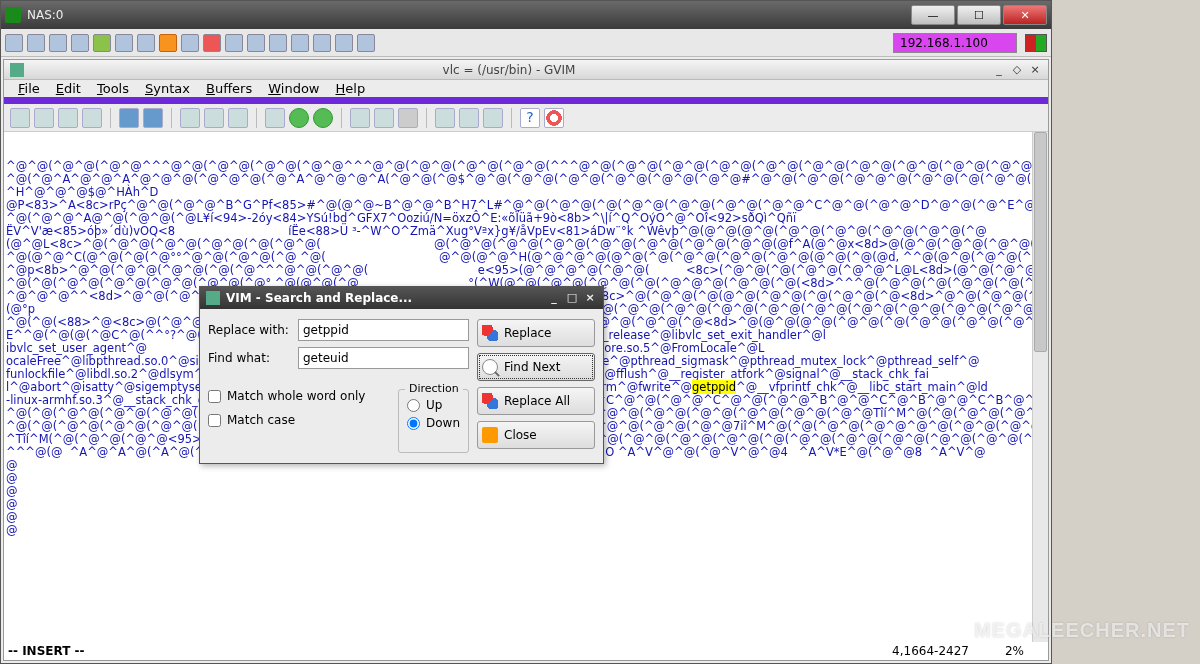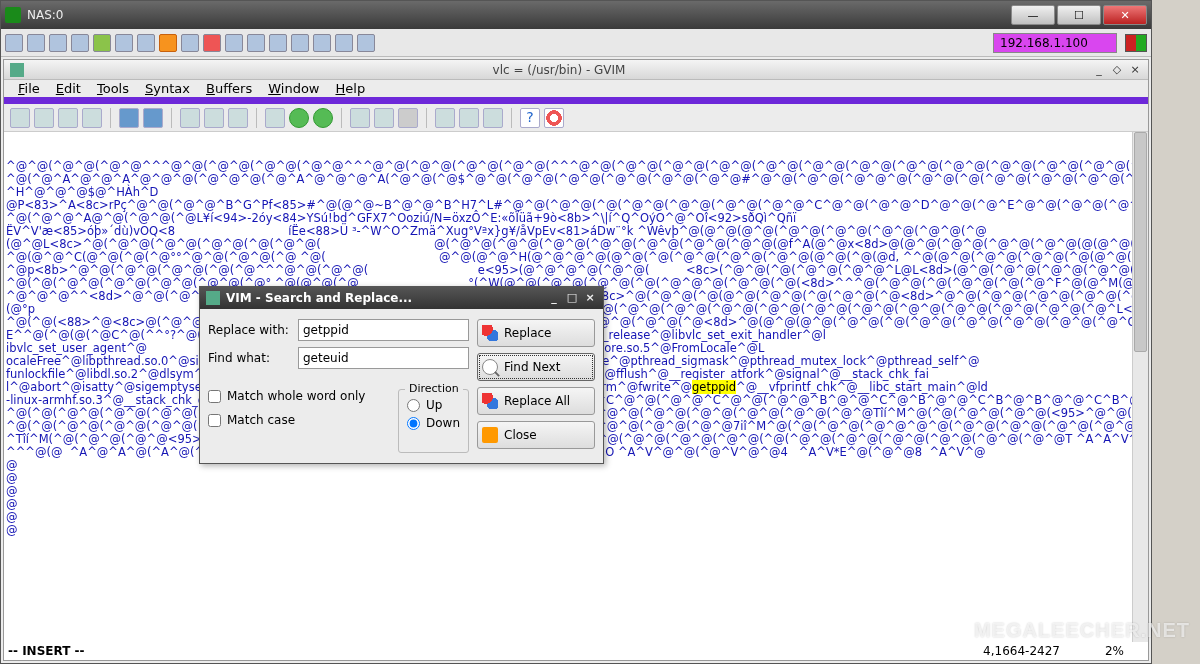--- a/index.html
+++ b/index.html
@@ -1,19 +1,19 @@
 <!DOCTYPE html>
 <html><head>
 <meta charset="utf-8">
 <style>
 * { margin: 0; padding: 0; box-sizing: border-box; font-family: "DejaVu Sans", Arial, sans-serif; }
 body { background: #d4d0c8; width: 1200px; height: 664px; overflow: hidden; position: relative; }
 
 
-.outer-window { position: absolute; top: 0; left: 0; width: 1152px; height: 664px; border: 1px solid #555; background: #ececec; display: flex; flex-direction: column; }
+.outer-window { position: absolute; top: 0; left: 0; width: 1052px; height: 664px; border: 1px solid #555; background: #ececec; display: flex; flex-direction: column; }
 .outer-titlebar { height: 28px; background: linear-gradient(#6a6a6a, #3a3a3a); display: flex; align-items: center; padding: 0 4px; }
 .outer-titlebar .icon { width: 16px; height: 16px; background: #1a8a1a; border-radius: 2px; margin-right: 6px; }
 .outer-titlebar .title { color: #eee; font-size: 12px; flex: 1; }
 .win-btns { display: flex; gap: 2px; }
 .win-btn { width: 44px; height: 20px; background: linear-gradient(#f0f0f0,#c0c0c0); border: 1px solid #888; border-radius: 2px; display:flex; align-items:center; justify-content:center; font-size:11px; }
 .win-btn.close { background: linear-gradient(#e77,#b22); color:#fff; }
 
 
 .outer-toolbar { height: 28px; background: #e8e8e8; border-bottom: 1px solid #bbb; display:flex; align-items:center; padding: 0 4px; gap: 4px; }
 .tbicon { width: 18px; height: 18px; background: #b0c4de; border: 1px solid #889; border-radius: 2px; }
@@ -41,21 +41,21 @@
 .gvim-toolbar .gtb.gear { background:#ccc; }
 .gvim-toolbar .sep { width:1px; height:20px; background:#bbb; margin:0 4px;}
 
 
 .editor { flex:1; background:#fff; font-family: "DejaVu Sans Mono", monospace; font-size: 11.5px; line-height: 13px; color:#1515b5; padding: 2px; overflow:hidden; position:relative; white-space:pre; }
 .editor .hl { background:#ffff00; color:#000; }
 .scrollbar { position:absolute; right:0; top:0; bottom:0; width:16px; background:#e8e8e8; border-left:1px solid #ccc; }
 .scrollbar .thumb { position:absolute; top:0; left:1px; right:1px; height:220px; background:#c8c8c8; border:1px solid #aaa; border-radius:2px;}
 
 
-.statusbar { height: 18px; background:#fff; border-top: 0px; display:flex; align-items:center; font-family: "DejaVu Sans Mono", monospace; font-size:12px; color:#000; padding:0 4px;gap:9px; }
+.statusbar { height: 18px; background:#fff; border-top: 0px; display:flex; align-items:center; font-family: "DejaVu Sans Mono", monospace; font-size:12px; color:#000; padding:0 4px; }
 .statusbar .pos { margin-left:auto; margin-right:36px; }
 .statusbar .pct { margin-right:20px; }
 
 
 .dialog { position:absolute; left:195px; top:226px; width:405px; background:#ececec; border:1px solid #555; box-shadow: 2px 2px 6px rgba(0,0,0,0.3); font-size:12px; }
 .dialog-titlebar { height:22px; background:linear-gradient(#555,#333); color:#fff; display:flex; align-items:center; padding:0 6px; font-weight:bold; font-size:12px;}
 .dialog-titlebar .dicon { width:14px;height:14px;background:#5a8;margin-right:6px;}
 .dialog-titlebar .dtitle { flex:1; }
 .dialog-titlebar .dbtn { width:14px;height:14px; color:#eee; text-align:center; font-size:11px; margin-left:4px; cursor:pointer;}
 .dialog-body { display:flex; padding:10px 8px; gap:8px; }

